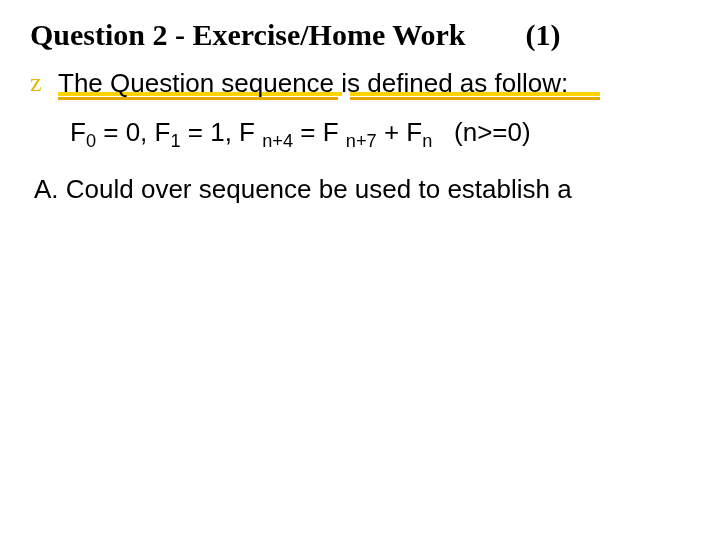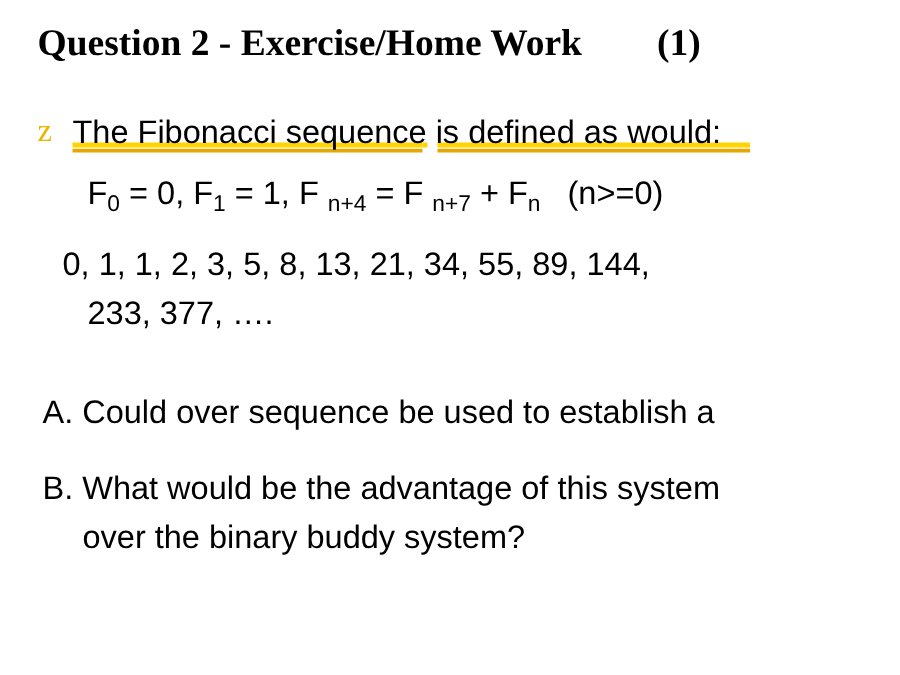--- a/index.html
+++ b/index.html
@@ -13,21 +13,21 @@
     overflow: hidden;
   }
   .slide {
     padding: 18px 30px 0 30px;
     box-sizing: border-box;
   }
   .title-row {
     font-family: "Times New Roman", Times, serif;
     font-weight: bold;
     font-size: 30px;
-    margin-bottom: 38px;
+    margin-bottom: 16px;
     white-space: nowrap;
   }
   .title-row .spacer { display: inline-block; width: 60px; }
   .bullet-line {
     font-size: 26px;
     margin-bottom: 18px;
     position: relative;
     padding-left: 28px;
   }
   .bullet-z {
@@ -78,34 +78,26 @@
     <span>Question 2 -  Exercise/Home Work</span><span class="spacer"></span><span>(1)</span>
   </div>
 
   <div class="bullet-line">
     <span class="bullet-z">z</span>
     <span class="hl1" style="left:28px; top:24px; width:280px;"></span>
     <span class="hl2" style="left:28px; top:29px; width:280px;"></span>
     <span class="hl1" style="left:308px; top:24px; width:4px;"></span>
     <span class="hl1" style="left:320px; top:24px; width:250px;"></span>
     <span class="hl2" style="left:320px; top:29px; width:250px;"></span>
-    <span class="intro-text">The Fibonacci sequence is defined as would:</span>
+    <span class="intro-text">The Question sequence is defined as follow:</span>
   </div>
 
   <div class="formula">
     <span>F</span><sub>0</sub><span> = 0, </span><span>F</span><sub>1</sub><span> = 1, F </span><sub>n+4</sub><span> = F </span><sub>n+7</sub><span> + F</span><sub>n</sub><span style="white-space:pre;">   (n&gt;=0)</span>
   </div>
 
-  <div class="seq">
-    <span>0, 1, 1, 2, 3, 5, 8, 13, 21, 34, 55, 89, 144,</span><br>
-    <span style="padding-left:20px; display:inline-block;">233, 377, ….</span>
-  </div>
 
   <div class="q">
     <span>A. Could over sequence be used to establish a</span>
   </div>
 
-  <div class="q">
-    <span>B. What would be the advantage of this system</span>
-    <span class="indent">over the binary buddy system?</span>
-  </div>
 
 </div>
 
 </body></html>

